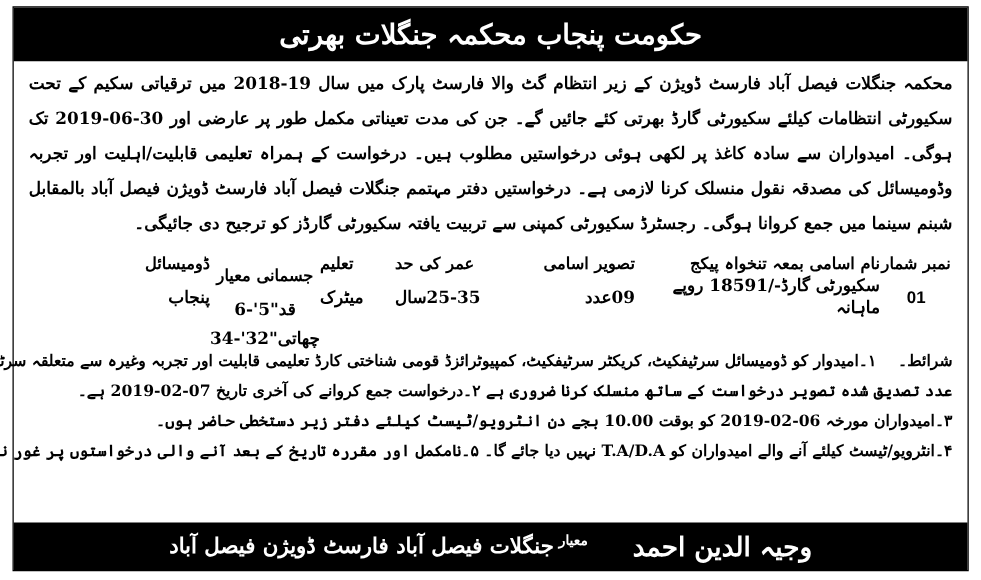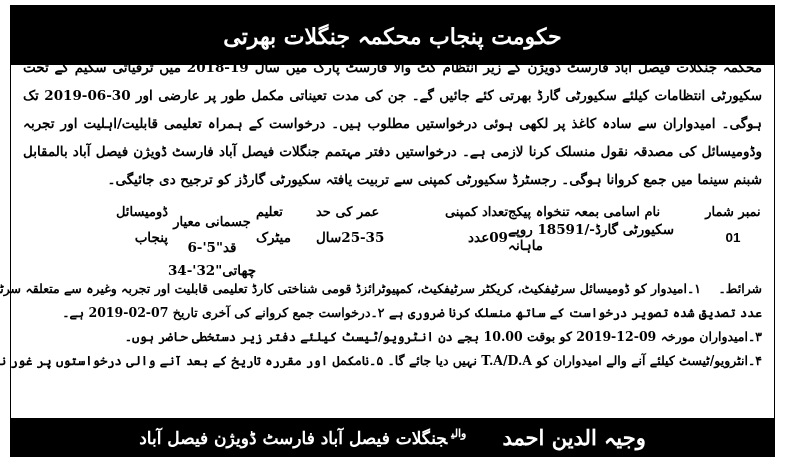--- a/index.html
+++ b/index.html
@@ -1,33 +1,33 @@
 <!DOCTYPE html>
 <html><head>
   <meta charset="utf-8">
   <style>
     html, body { margin: 0; padding: 0; background: #ffffff; }
     body { width: 785px; height: 464px; position: relative; overflow: hidden;
            font-family: "DejaVu Sans", sans-serif; color: #000; }
     .ad { position: absolute; left: 10px; top: 5px; width: 765px; height: 452px;
           border: 1px solid #000; box-sizing: border-box; background: #fff; }
-    .header { position: absolute; left: 0; top: 0; right: 0; height: 59px; background: #000;
+    .header { position: absolute; left: 0; top: 0; right: 0; height: 43px; background: #000;
               color: #fff; display: flex; align-items: center; justify-content: center; }
     .header-title { font-family: "DejaVu Serif", serif; font-size: 22px; font-weight: bold; direction: rtl; }
     .body { position: absolute; left: 0; right: 0; top: 43px; bottom: 38px; direction: rtl;
             padding: 4px 12px 0 12px; box-sizing: border-box; }
     .para { font-family: "DejaVu Serif", serif; font-size: 13.5px; font-weight: bold; line-height: 28px;
             text-align: justify; text-align-last: right; margin: 0; }
     .table { margin-top: 4px; width: 100%; }
     .trow { display: flex; direction: rtl; font-family: "DejaVu Serif", serif; font-weight: bold; font-size: 13px; }
     .thead { height: 28px; align-items: center; }
     .tdata { height: 24px; align-items: center; font-size: 13.5px; }
     .tdata2 { height: 22px; align-items: center; font-size: 13.5px; }
     .c1 { width: 58px; text-align: center; }
-    .c2 { width: 196px; text-align: left; }
+    .c2 { width: 196px; text-align: right; }
     .c3 { width: 96px; text-align: right; }
     .c4 { width: 96px; text-align: left; }
     .c5 { width: 60px; text-align: left; }
     .c6 { width: 88px; text-align: center; margin-top: 20px; }
     .c7 { width: 80px; text-align: right; }
     .num { font-family: "Liberation Sans", sans-serif; font-weight: bold; }
     .terms { margin-top: 6px; }
     .term-line { font-family: "DejaVu Serif", serif; font-size: 12.5px; font-weight: bold; line-height: 24px;
                  margin: 0; white-space: nowrap; }
     .term-line.last { display: flex; justify-content: space-between; align-items: center; }
@@ -46,21 +46,21 @@
     <div class="header-title">حکومت پنجاب محکمہ جنگلات بھرتی</div>
   </div>
 
   <div class="body">
     <p class="para">محکمہ جنگلات فیصل آباد فارسٹ ڈویژن کے زیر انتظام گٹ والا فارسٹ پارک میں سال 19-2018 میں ترقیاتی سکیم کے تحت سکیورٹی انتظامات کیلئے سکیورٹی گارڈ بھرتی کئے جائیں گے۔ جن کی مدت تعیناتی مکمل طور پر عارضی اور 30-06-2019 تک ہوگی۔ امیدواران سے سادہ کاغذ پر لکھی ہوئی درخواستیں مطلوب ہیں۔ درخواست کے ہمراہ تعلیمی قابلیت/اہلیت اور تجربہ وڈومیسائل کی مصدقہ نقول منسلک کرنا لازمی ہے۔ درخواستیں دفتر مہتمم جنگلات فیصل آباد فارسٹ ڈویژن فیصل آباد بالمقابل شبنم سینما میں جمع کروانا ہوگی۔ رجسٹرڈ سکیورٹی کمپنی سے تربیت یافتہ سکیورٹی گارڈز کو ترجیح دی جائیگی۔</p>
 
     <div class="table">
       <div class="trow thead">
         <div class="c1">نمبر شمار</div>
         <div class="c2">نام اسامی بمعہ تنخواہ پیکج</div>
-        <div class="c3">تعداد کمپنی</div>
+        <div class="c3">تصویر اسامی</div>
         <div class="c4">عمر کی حد</div>
         <div class="c5">تعلیم</div>
         <div class="c6">جسمانی معیار</div>
         <div class="c7">ڈومیسائل</div>
       </div>
       <div class="trow tdata">
         <div class="c1 num">01</div>
         <div class="c2">سکیورٹی گارڈ-/18591 روپے ماہانہ</div>
         <div class="c3">09عدد</div>
         <div class="c4">25-35سال</div>
@@ -77,28 +77,28 @@
         <div class="c6">چھاتی"32'-34</div>
         <div class="c7"></div>
       </div>
     </div>
 
     <div class="terms">
       <p class="term-line">
         <span>شرائط۔</span>&nbsp;&nbsp;&nbsp;&nbsp;<span>۱۔امیدوار کو ڈومیسائل سرٹیفکیٹ، کریکٹر سرٹیفکیٹ، کمپیوٹرائزڈ قومی شناختی کارڈ تعلیمی قابلیت اور تجربہ وغیرہ سے متعلقہ سرٹیفکیٹ /اسناد کی مصدقہ نقول اور پاسپورٹ سائز کی دو</span>
       </p>
       <p class="term-line">عدد تصدیق شدہ تصویر درخواست کے ساتھ منسلک کرنا ضروری ہے   ۲۔درخواست جمع کروانے کی آخری تاریخ 07-02-2019 ہے۔</p>
-      <p class="term-line">۳۔امیدواران مورخہ 09-12-2019 کو بوقت 10.00 بجے دن انٹرویو/ٹیسٹ کیلئے دفتر زیر دستخطی حاضر ہوں۔</p>
+      <p class="term-line">۳۔امیدواران مورخہ 06-02-2019 کو بوقت 10.00 بجے دن انٹرویو/ٹیسٹ کیلئے دفتر زیر دستخطی حاضر ہوں۔</p>
       <p class="term-line last">
         <span>۴۔انٹرویو/ٹیسٹ کیلئے آنے والے امیدواران کو T.A/D.A نہیں دیا جائے گا۔   ۵۔نامکمل اور مقررہ تاریخ کے بعد آنے والی درخواستوں پر غور نہیں ہوگا۔</span>
 
       </p>
     </div>
   </div>
 
   <div class="footer">
     <div class="sign-name">وجیہ الدین احمد</div>
     <div class="sign-title">
-      <small>والی</small><span>جنگلات فیصل آباد فارسٹ ڈویژن فیصل آباد</span>
+      <small>معیار</small><span>جنگلات فیصل آباد فارسٹ ڈویژن فیصل آباد</span>
     </div>
   </div>
 
 </div>
 
 </body></html>

